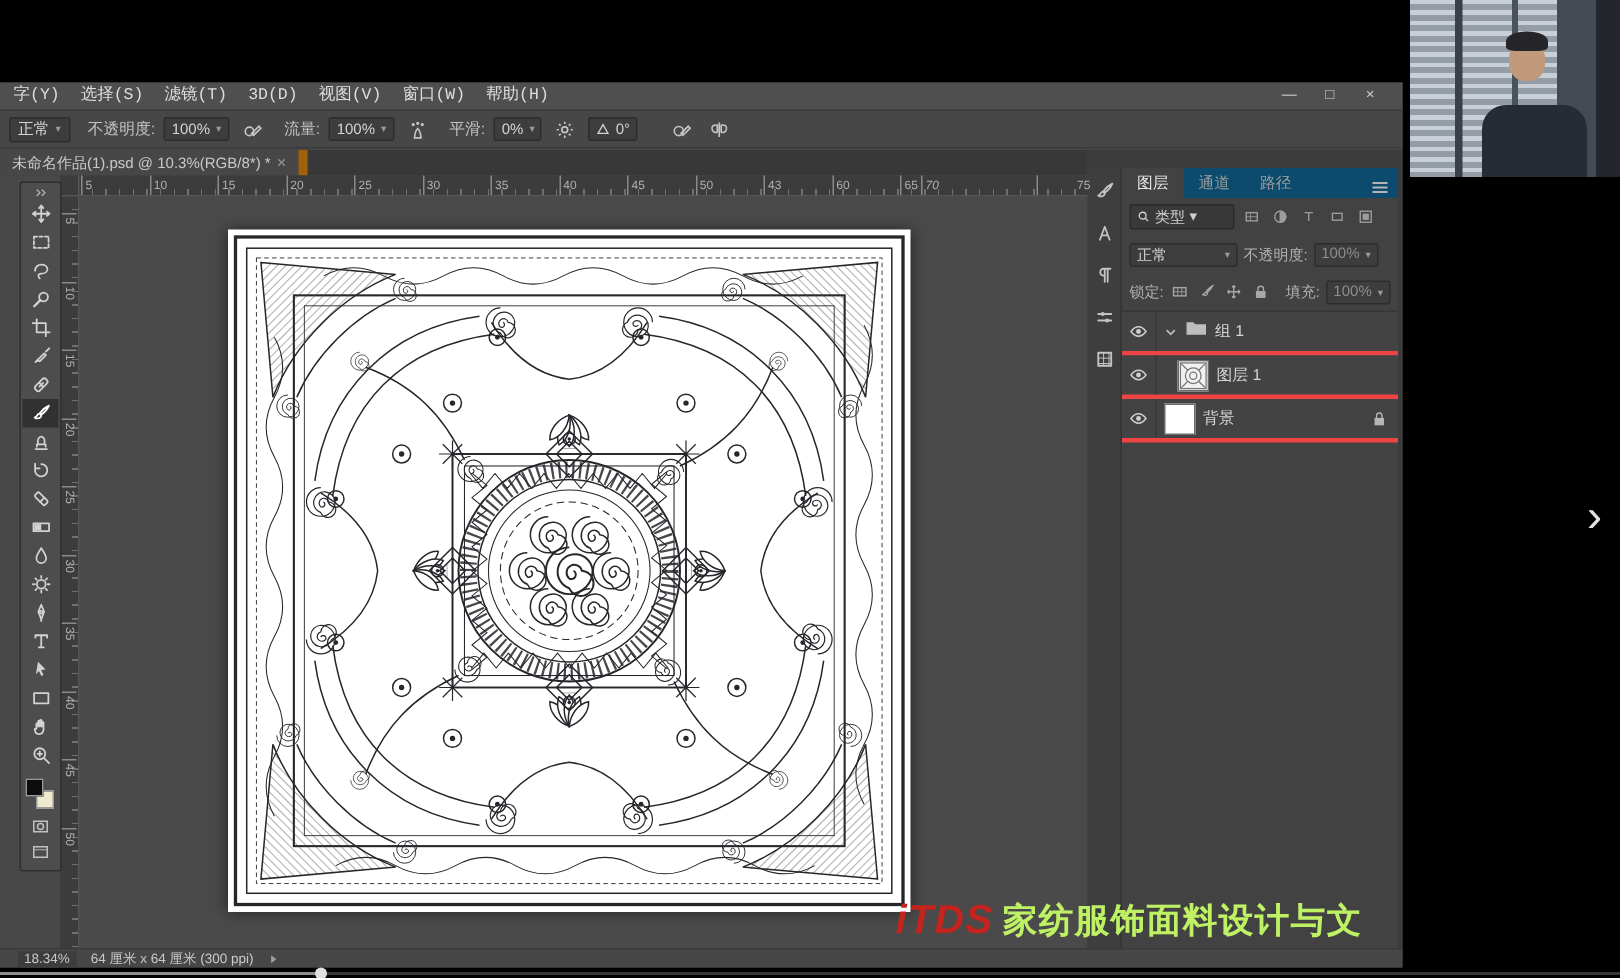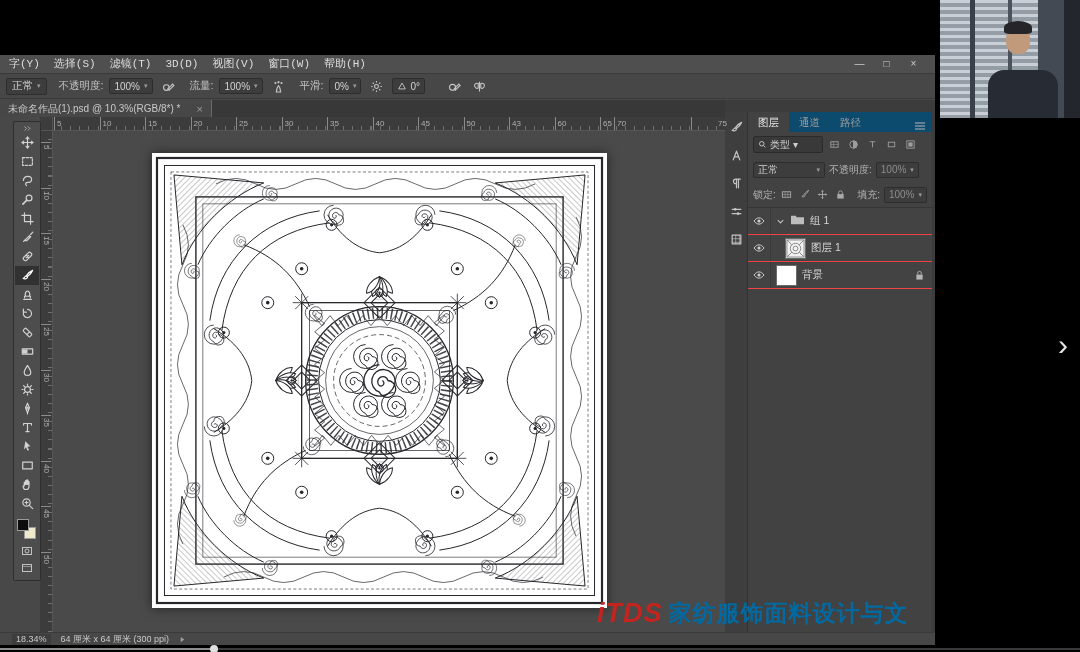--- a/index.html
+++ b/index.html
@@ -22,22 +22,22 @@
   .field{display:flex;align-items:center;gap:4px;background:#3d3d3d;border:1px solid #2d2d2d;
          border-radius:2px;height:17px;padding:0 5px;font-size:10.5px;color:#d4d4d4;box-sizing:border-box;}
   .field .dd{font-size:7px;color:#9a9a9a;}
   .olabel{font-size:10.5px;color:#c2c2c2;margin-left:6px;white-space:nowrap;}
   .obtn{width:19px;height:17px;display:flex;align-items:center;justify-content:center;color:#c6c6c6;}
   .obtn svg{width:13px;height:13px;}
   .angle{gap:3px;}
   .angle svg{width:10px;height:10px;}
 
   .tab-bar{position:absolute;left:0;top:45px;width:725px;height:17px;background:#383838;display:flex;}
-  .doc-tab{display:flex;align-items:center;background:#474747;padding:0 8px;gap:16px;
-           border-right:1px solid #a16207;}
+  .doc-tab{display:flex;align-items:center;background:#474747;padding:0 8px;gap:4px;
+           border-right:6px solid #a16207;}
   .tab-title{font-size:10px;color:#c9c9c9;white-space:nowrap;}
   .tab-close{font-size:11px;color:#9a9a9a;}
 
   .dock-bg{position:absolute;left:725px;top:45px;width:210px;height:532px;background:#3c3c3c;}
   .main-bg{position:absolute;left:0;top:62px;width:725px;height:515px;background:#484848;}
 
   
   .toolbar{position:absolute;left:13px;top:66px;width:26px;background:#4d4d4d;border:1px solid #2f2f2f;
            border-radius:2px;padding:2px 0 4px;display:flex;flex-direction:column;align-items:center;z-index:5;}
   .tb-collapse{color:#a8a8a8;height:9px;display:flex;align-items:center;}
@@ -91,21 +91,21 @@
              border-radius:2px;height:17px;padding:0 4px;font-size:10px;color:#cfcfcf;width:70px;box-sizing:border-box;}
   .searchbox svg{width:9px;height:9px;}
   .fic{width:15px;height:15px;color:#9d9d9d;display:flex;align-items:center;justify-content:center;}
   .fic svg{width:11px;height:11px;}
   .plabel{font-size:10px;color:#b2b2b2;white-space:nowrap;}
   .mini{height:16px;padding:0 4px;font-size:10px;}
   .dim span{color:#8d8d8d;}
   .lockic{width:14px;height:14px;color:#a8a8a8;display:flex;align-items:center;justify-content:center;}
   .lockic svg{width:11px;height:11px;}
   .layer-list{border-top:1px solid #363636;}
-  .layer-row{display:flex;align-items:center;height:26px;border-bottom:1px solid #ef4444;background:#434343;}
+  .layer-row{display:flex;align-items:center;height:26px;border-bottom:3px solid #ef4444;background:#434343;}
   .eye{width:22px;height:100%;display:flex;align-items:center;justify-content:center;
        border-right:1px solid #393939;color:#cfcfcf;}
   .eye svg{width:12px;height:12px;}
   .lr-body{display:flex;align-items:center;gap:5px;padding-left:5px;flex:1;}
   .caret{display:flex;}  .caret svg{width:9px;height:9px;}
   .fold svg{width:15px;height:13px;}
   .thumb{width:21px;height:21px;border:1px solid #6b6b6b;background:#fff;display:flex;box-sizing:border-box;}
   .thumb svg{width:100%;height:100%;}
   .in-group .thumb{margin-left:9px;}
   .lname{font-size:10.5px;color:#d6d6d6;white-space:nowrap;}
@@ -129,21 +129,21 @@
   .wc-wall{position:absolute;right:0;top:0;width:16px;height:100%;background:#23262c;}
   .wc-body{position:absolute;left:48px;bottom:-4px;width:70px;height:52px;background:#262b34;
            border-radius:16px 16px 0 0;}
   .wc-head{position:absolute;left:66px;top:26px;width:24px;height:28px;background:#c09a7a;
            border-radius:46% 46% 42% 42%;}
   .wc-hair{position:absolute;left:64px;top:21px;width:28px;height:13px;background:#26262a;
            border-radius:50% 50% 20% 20%;}
 
   .watermark{position:absolute;left:597px;top:598px;display:flex;align-items:flex-start;gap:6px;z-index:30;}
   .wm-logo{font-size:27px;font-weight:bold;font-style:italic;letter-spacing:1px;}
-  .wm-text{font-size:23px;font-weight:bold;color:#0369a1;letter-spacing:1px;}
+  .wm-text{font-size:23px;font-weight:bold;color:#bef264;letter-spacing:1px;}
 
   .next-btn{position:absolute;left:1058px;top:330px;font-size:30px;color:#e3e3e3;line-height:30px;z-index:20;}
   .progress{position:absolute;left:0;top:646px;width:1080px;height:6px;z-index:25;}
   .progress::before{content:"";position:absolute;left:0;top:2px;width:100%;height:2px;background:#383838;}
   .prog-played{position:absolute;left:0;top:2px;width:214px;height:2px;background:#8d8d8d;}
   .prog-dot{position:absolute;left:210px;top:-1px;width:8px;height:8px;border-radius:50%;background:#e0e0e0;}
 </style>
 </head>
 <body>
 

